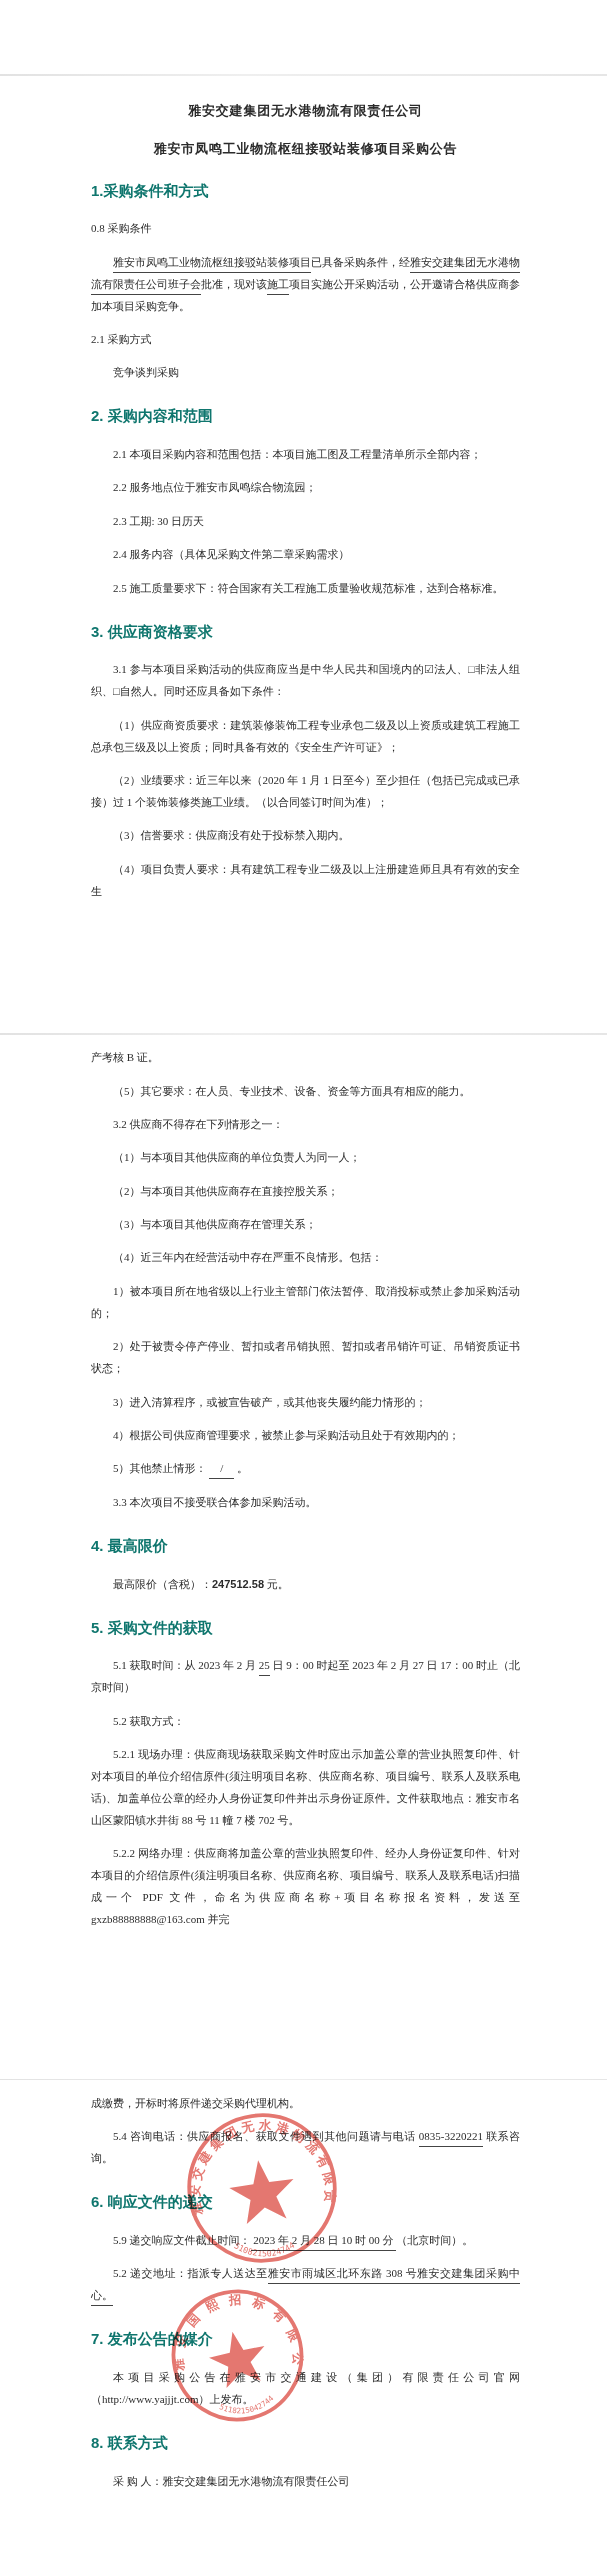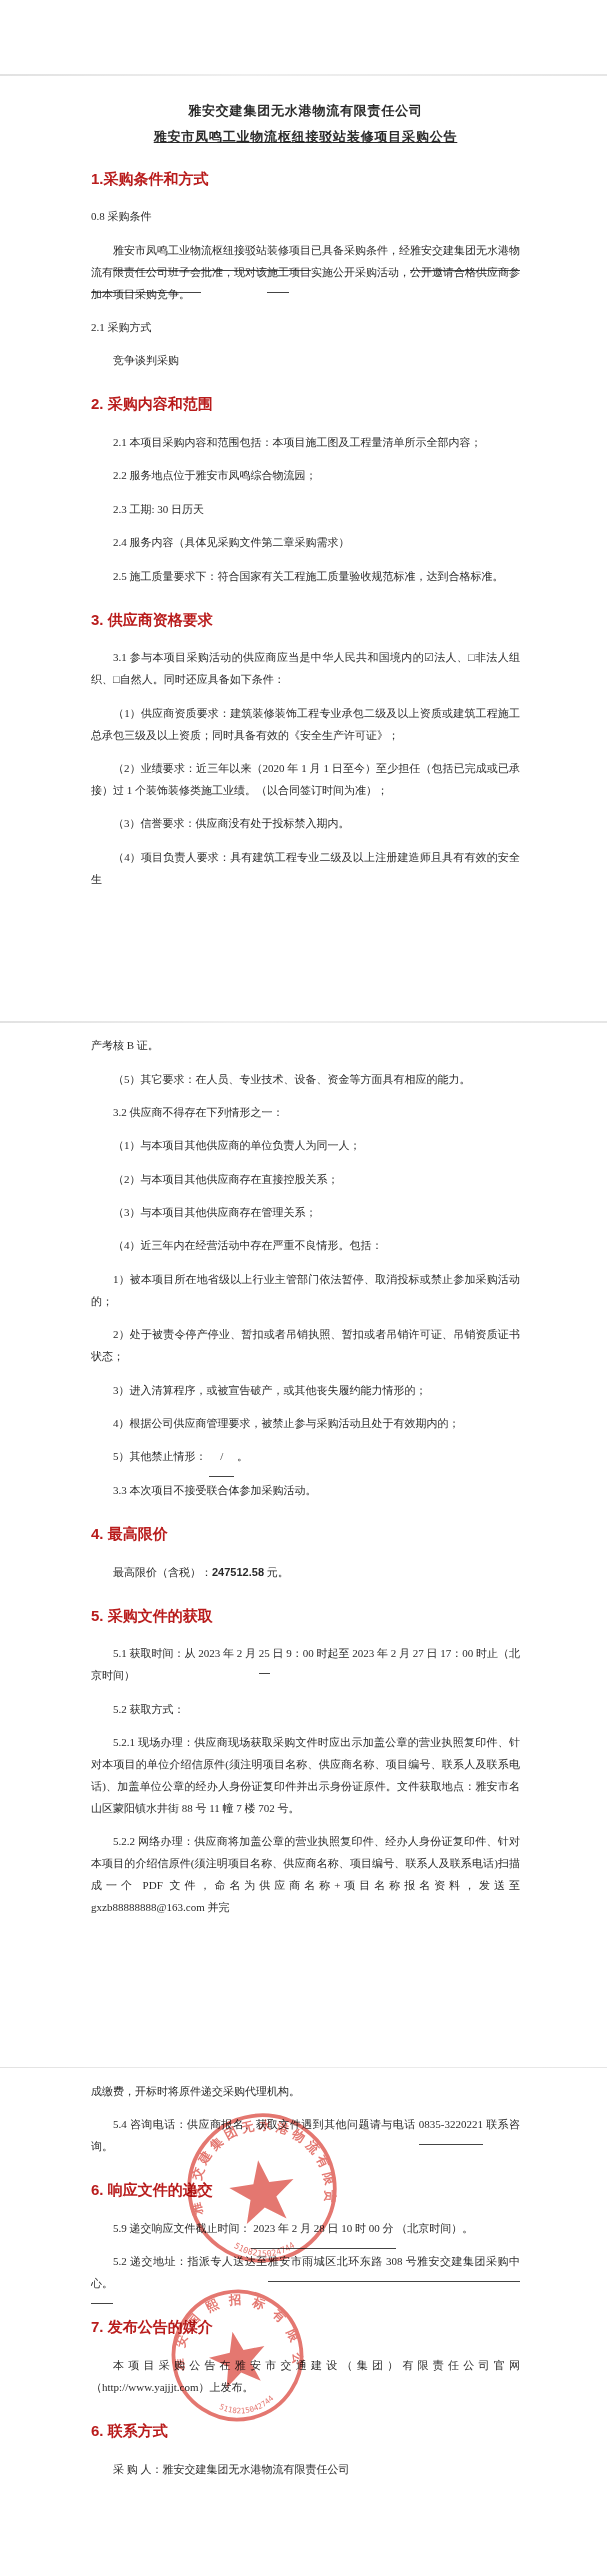--- a/index.html
+++ b/index.html
@@ -23,33 +23,33 @@
   .gap{width:100%;}
   .title{
     text-align:center;
     font-family:"Liberation Sans","DejaVu Sans",sans-serif;
     font-weight:700;
     font-size:13px;
     letter-spacing:0.8px;
     margin:26px 0 0 0;
     line-height:18px;
   }
-  .title.second{margin-top:8px;margin-bottom:20px;text-decoration:underline;}
+  .title.second{margin-top:20px;margin-bottom:20px;}
   .blk{font-size:11px;line-height:22px;}
   .h1{
     font-family:"Liberation Sans","DejaVu Sans",sans-serif;
     font-weight:700;
     font-size:15px;
-    color:#b91c1c;
+    color:#0f766e;
     line-height:20px;
     margin:23px 0 16.7px 0;
   }
   .p{ text-indent:2em; margin:11.4px 0; text-align:justify; }
   .pleft{ text-indent:0; margin:11.4px 0; text-align:justify; }
-  .u{ border-bottom:0.8px solid #444; padding-bottom:14px; }
+  .u{ border-bottom:0.8px solid #444; padding-bottom:4px; }
   .b{ font-weight:700; font-family:Liberation Sans, sans-serif; }
   .stamp{
     position:absolute;
     pointer-events:none;
     opacity:.78;
     mix-blend-mode:multiply;
   }
   .stamp svg{display:block;}
 </style>
 </head>
@@ -103,21 +103,21 @@
       <div class="blk p"><span>5.2.2 网络办理：供应商将加盖公章的营业执照复印件、经办人身份证复印件、针对本项目的介绍信原件(须注明项目名称、供应商名称、项目编号、联系人及联系电话)扫描成一个 PDF 文件，命名为供应商名称+项目名称报名资料，发送至 gxzb88888888@163.com 并完</span></div>
       <div class="gap" style="height: 137px;"></div>
       <div class="pagebreak"></div>
       <div class="blk pleft"><span>成缴费，开标时将原件递交采购代理机构。</span></div>
       <div class="blk p"><span>5.4 咨询电话：供应商报名、获取文件遇到其他问题请与电话 </span><span class="u">0835-3220221</span><span> 联系咨询。</span></div>
       <div class="blk h1"><span>6.  响应文件的递交</span></div>
       <div class="blk p"><span>5.9 递交响应文件截止时间：</span><span class="u"> 2023 年 2 月 28 日 10 时 00 分 </span><span>（北京时间）。</span></div>
       <div class="blk p"><span>5.2 递交地址：指派专人送达至</span><span class="u">雅安市雨城区北环东路 308 号雅安交建集团采购中心。</span></div>
       <div class="blk h1"><span>7. 发布公告的媒介</span></div>
       <div class="blk p"><span>本项目采购公告在雅安市交通建设（集团）有限责任公司官网（http://www.yajjjt.com）上发布。</span></div>
-      <div class="blk h1"><span>6.  联系方式</span></div>
+      <div class="blk h1"><span>8.  联系方式</span></div>
       <div class="blk p"><span>采 购 人：雅安交建集团无水港物流有限责任公司</span></div>
     </div>
 
   <div class="stamp" style="left:184px;top:2110px;width:156px;height:156px;transform:rotate(-8deg);">
     <svg width="156" height="156" viewBox="0 0 206 206">
       <defs>
         <path id="arc1top" d="M 22,132 A 84,84 0 1 1 184,132"></path>
         <path id="arc1bot" d="M 48,168 A 72,72 0 0 0 158,168"></path>
       </defs>
       <circle cx="103" cy="103" r="96" fill="none" stroke="#dd5148" stroke-width="5"></circle>

